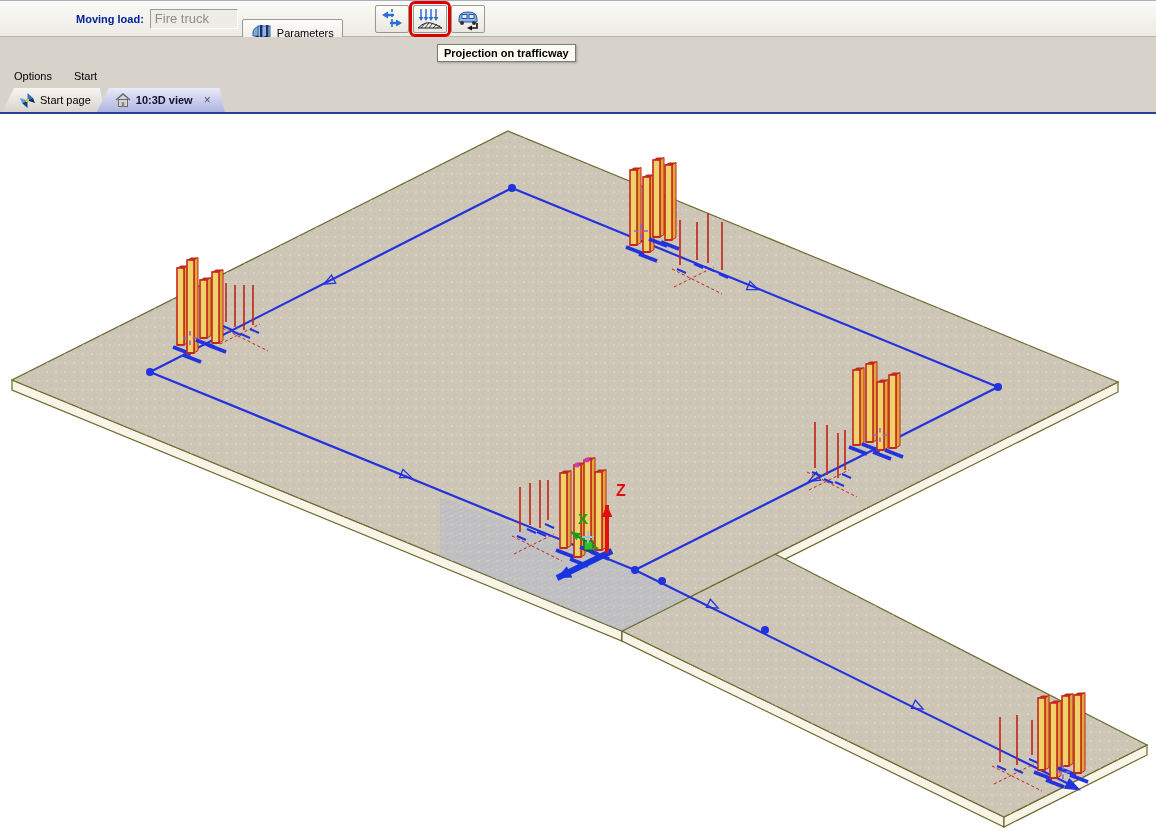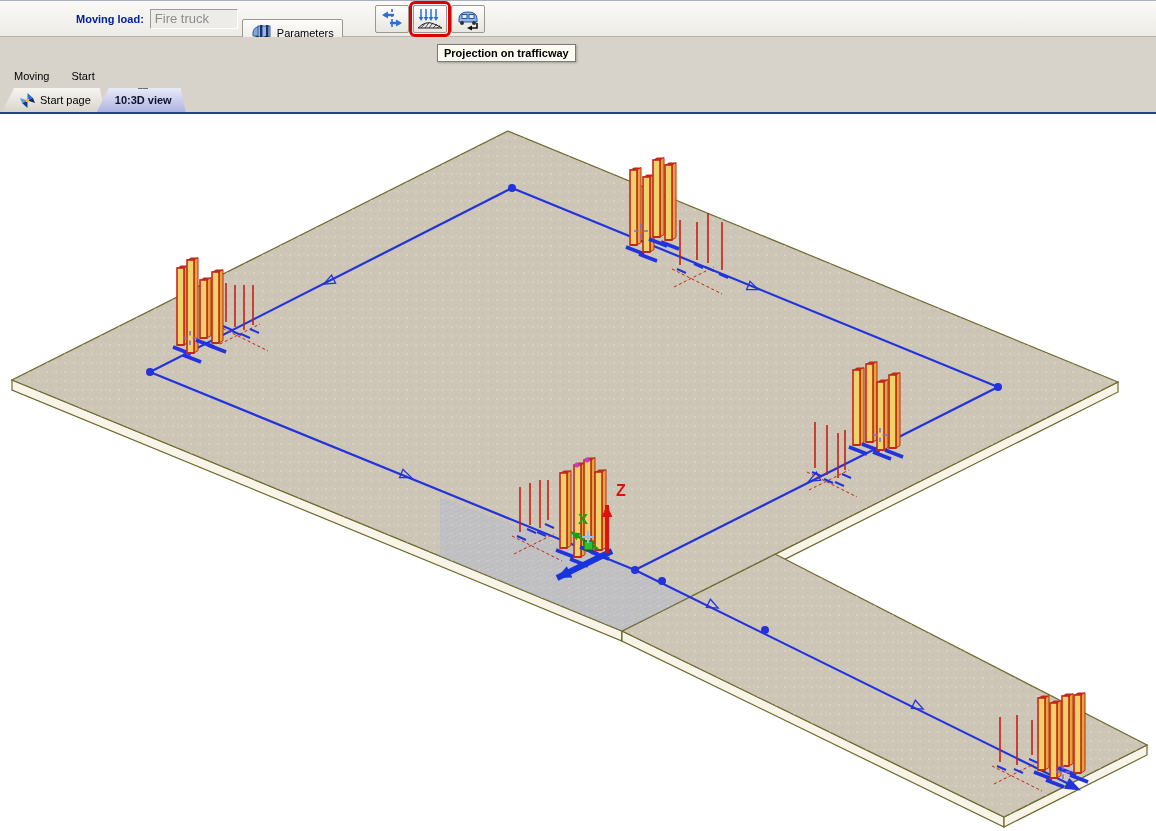--- a/index.html
+++ b/index.html
@@ -44,21 +44,21 @@
   .menu-item{cursor:default;}
   
   .tabbar{position:absolute;left:0;top:88px;width:1156px;height:26px;box-sizing:border-box;
     background:#d7d3cb;border-bottom:2px solid #26418f;display:flex;align-items:flex-end;}
   .tab{
     height:24px;display:flex;align-items:center;gap:5px;padding:0 14px 0 18px;
     clip-path:polygon(12px 0%, calc(100% - 5px) 0%, 100% 100%, 0% 100%);
     font-size:11px;cursor:default;justify-content:center;
   }
   .tab.start{background:linear-gradient(#f7f5f1,#d9d5cd);margin-left:2px;}
-  .tab.active{background:linear-gradient(#e9ebf8,#aeb4e0);font-weight:bold;color:#101030;margin-left:-8px;flex-direction:column;}
+  .tab.active{background:linear-gradient(#e9ebf8,#aeb4e0);font-weight:bold;color:#101030;margin-left:-8px;}
   .tab .close{font-weight:normal;color:#55566b;margin-left:6px;font-size:12px;cursor:default;}
   
   #viewport{position:absolute;left:0;top:114px;width:1156px;height:717px;background:#fff;}
   svg{display:block;}
 </style>
 </head>
 <body>
 
 <div class="topbar">
   <span class="ml-label">Moving load:</span>
@@ -129,21 +129,21 @@
   </button>
 </div>
 
 <div class="band"></div>
 
 <div class="tooltip">
   <span>Projection on trafficway</span>
 </div>
 
 <div class="menubar">
-  <span class="menu-item">Moving</span>
+  <span class="menu-item">Options</span>
   <span class="menu-item">Start</span>
 </div>
 
 <div class="tabbar">
   <div class="tab start">
     <span>
       <svg width="15" height="15" viewBox="0 0 15 15">
         <path d="M7.5 0 L13 5 7.5 7.5 Z" fill="#2a6fd6"></path>
         <path d="M7.5 15 L2 10 7.5 7.5 Z" fill="#123f8c"></path>
         <path d="M0 5 L7.5 7.5 2 10 Z" fill="#5a9be6"></path>

